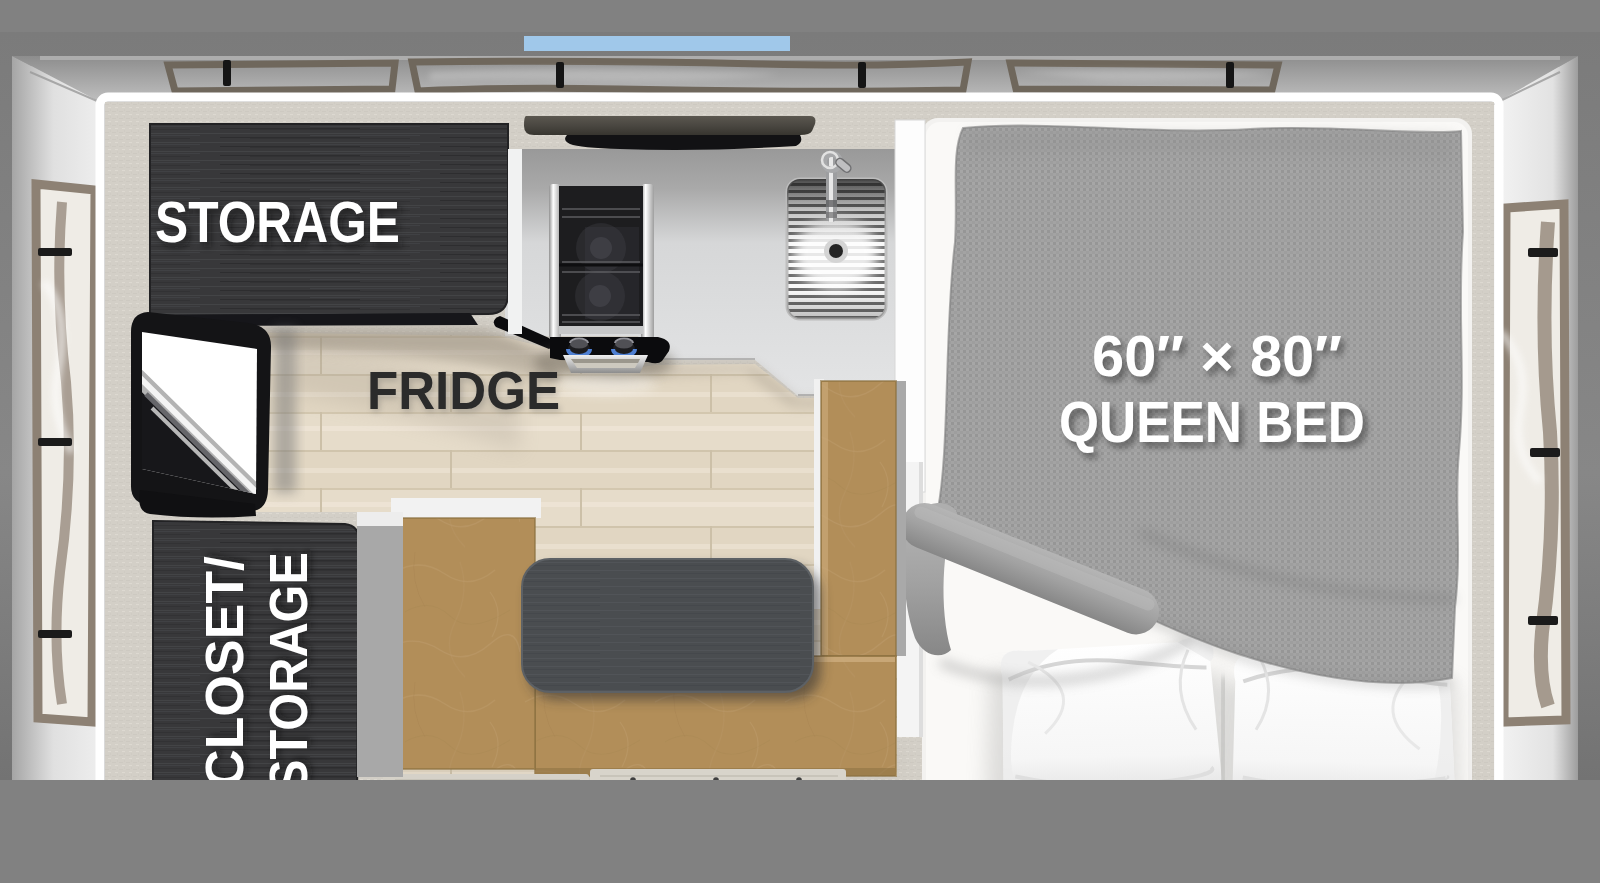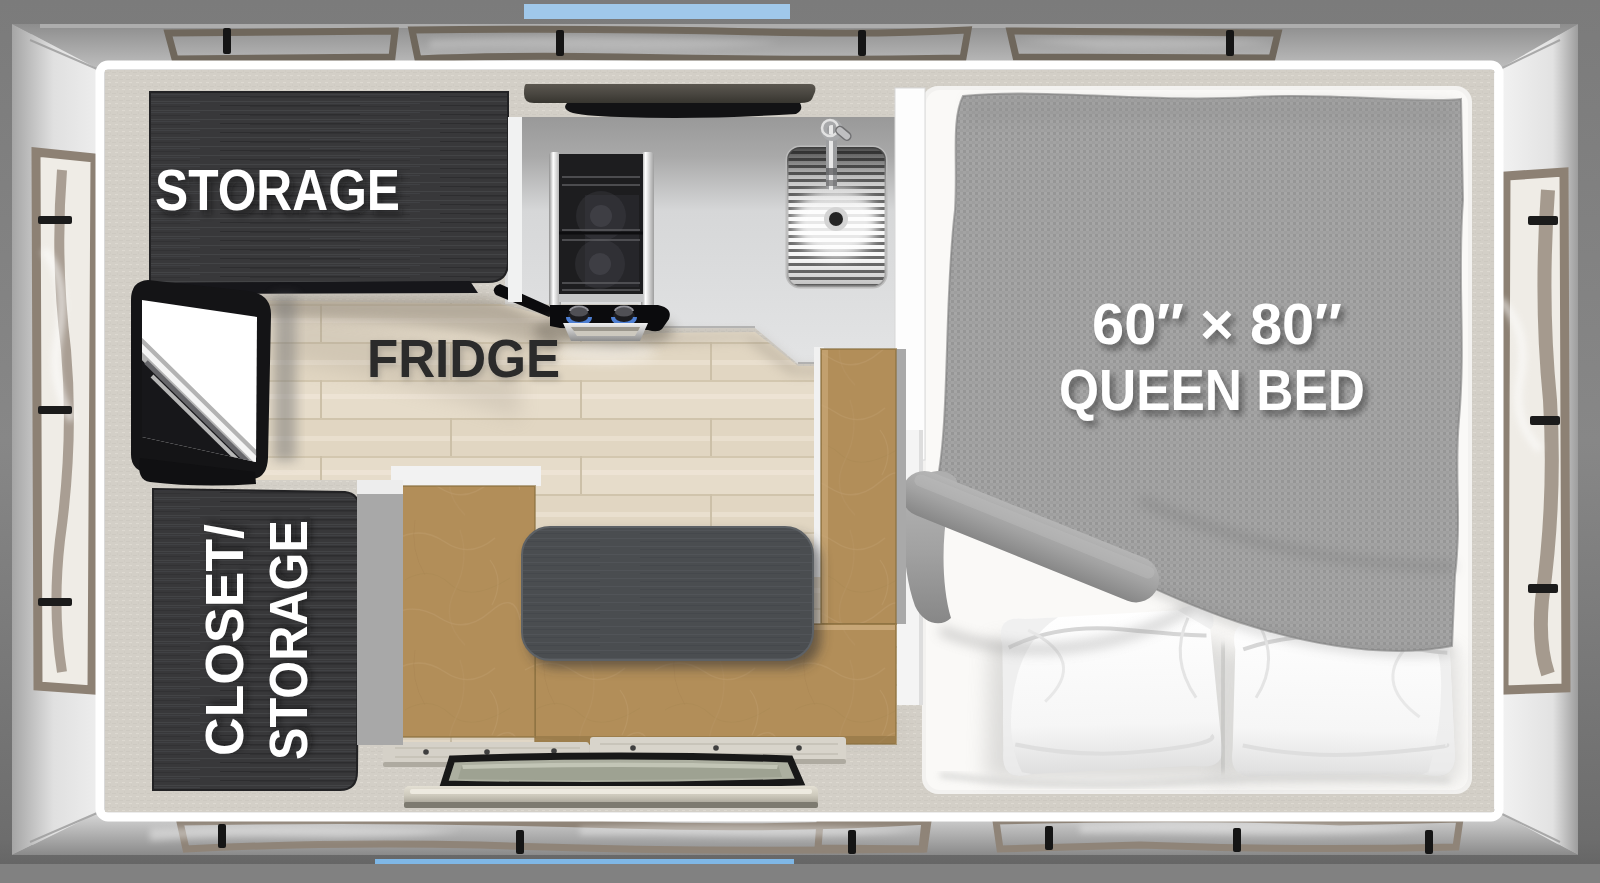--- a/index.html
+++ b/index.html
@@ -1,16 +1,16 @@
 <!DOCTYPE html>
 <html><head>
 <meta charset="utf-8">
 <style>
 html,body{margin:0;padding:0;background:#818181;}
-#stage{position:relative;width:1600px;height:864px;overflow:hidden;font-family:"Liberation Sans",sans-serif;}
+#stage{position:relative;width:1600px;height:748px;overflow:hidden;font-family:"Liberation Sans",sans-serif;margin-top:32px;}
 svg{display:block;}
 </style>
 </head>
 <body>
 <div id="stage">
 <svg width="1600" height="883" viewBox="0 0 1600 883">
 <defs>
 <linearGradient id="pageBg" x1="0" y1="0" x2="0" y2="1">
   <stop offset="0" stop-color="#7b7b7b"></stop>
           <stop offset="0.5" stop-color="#878787"></stop>

